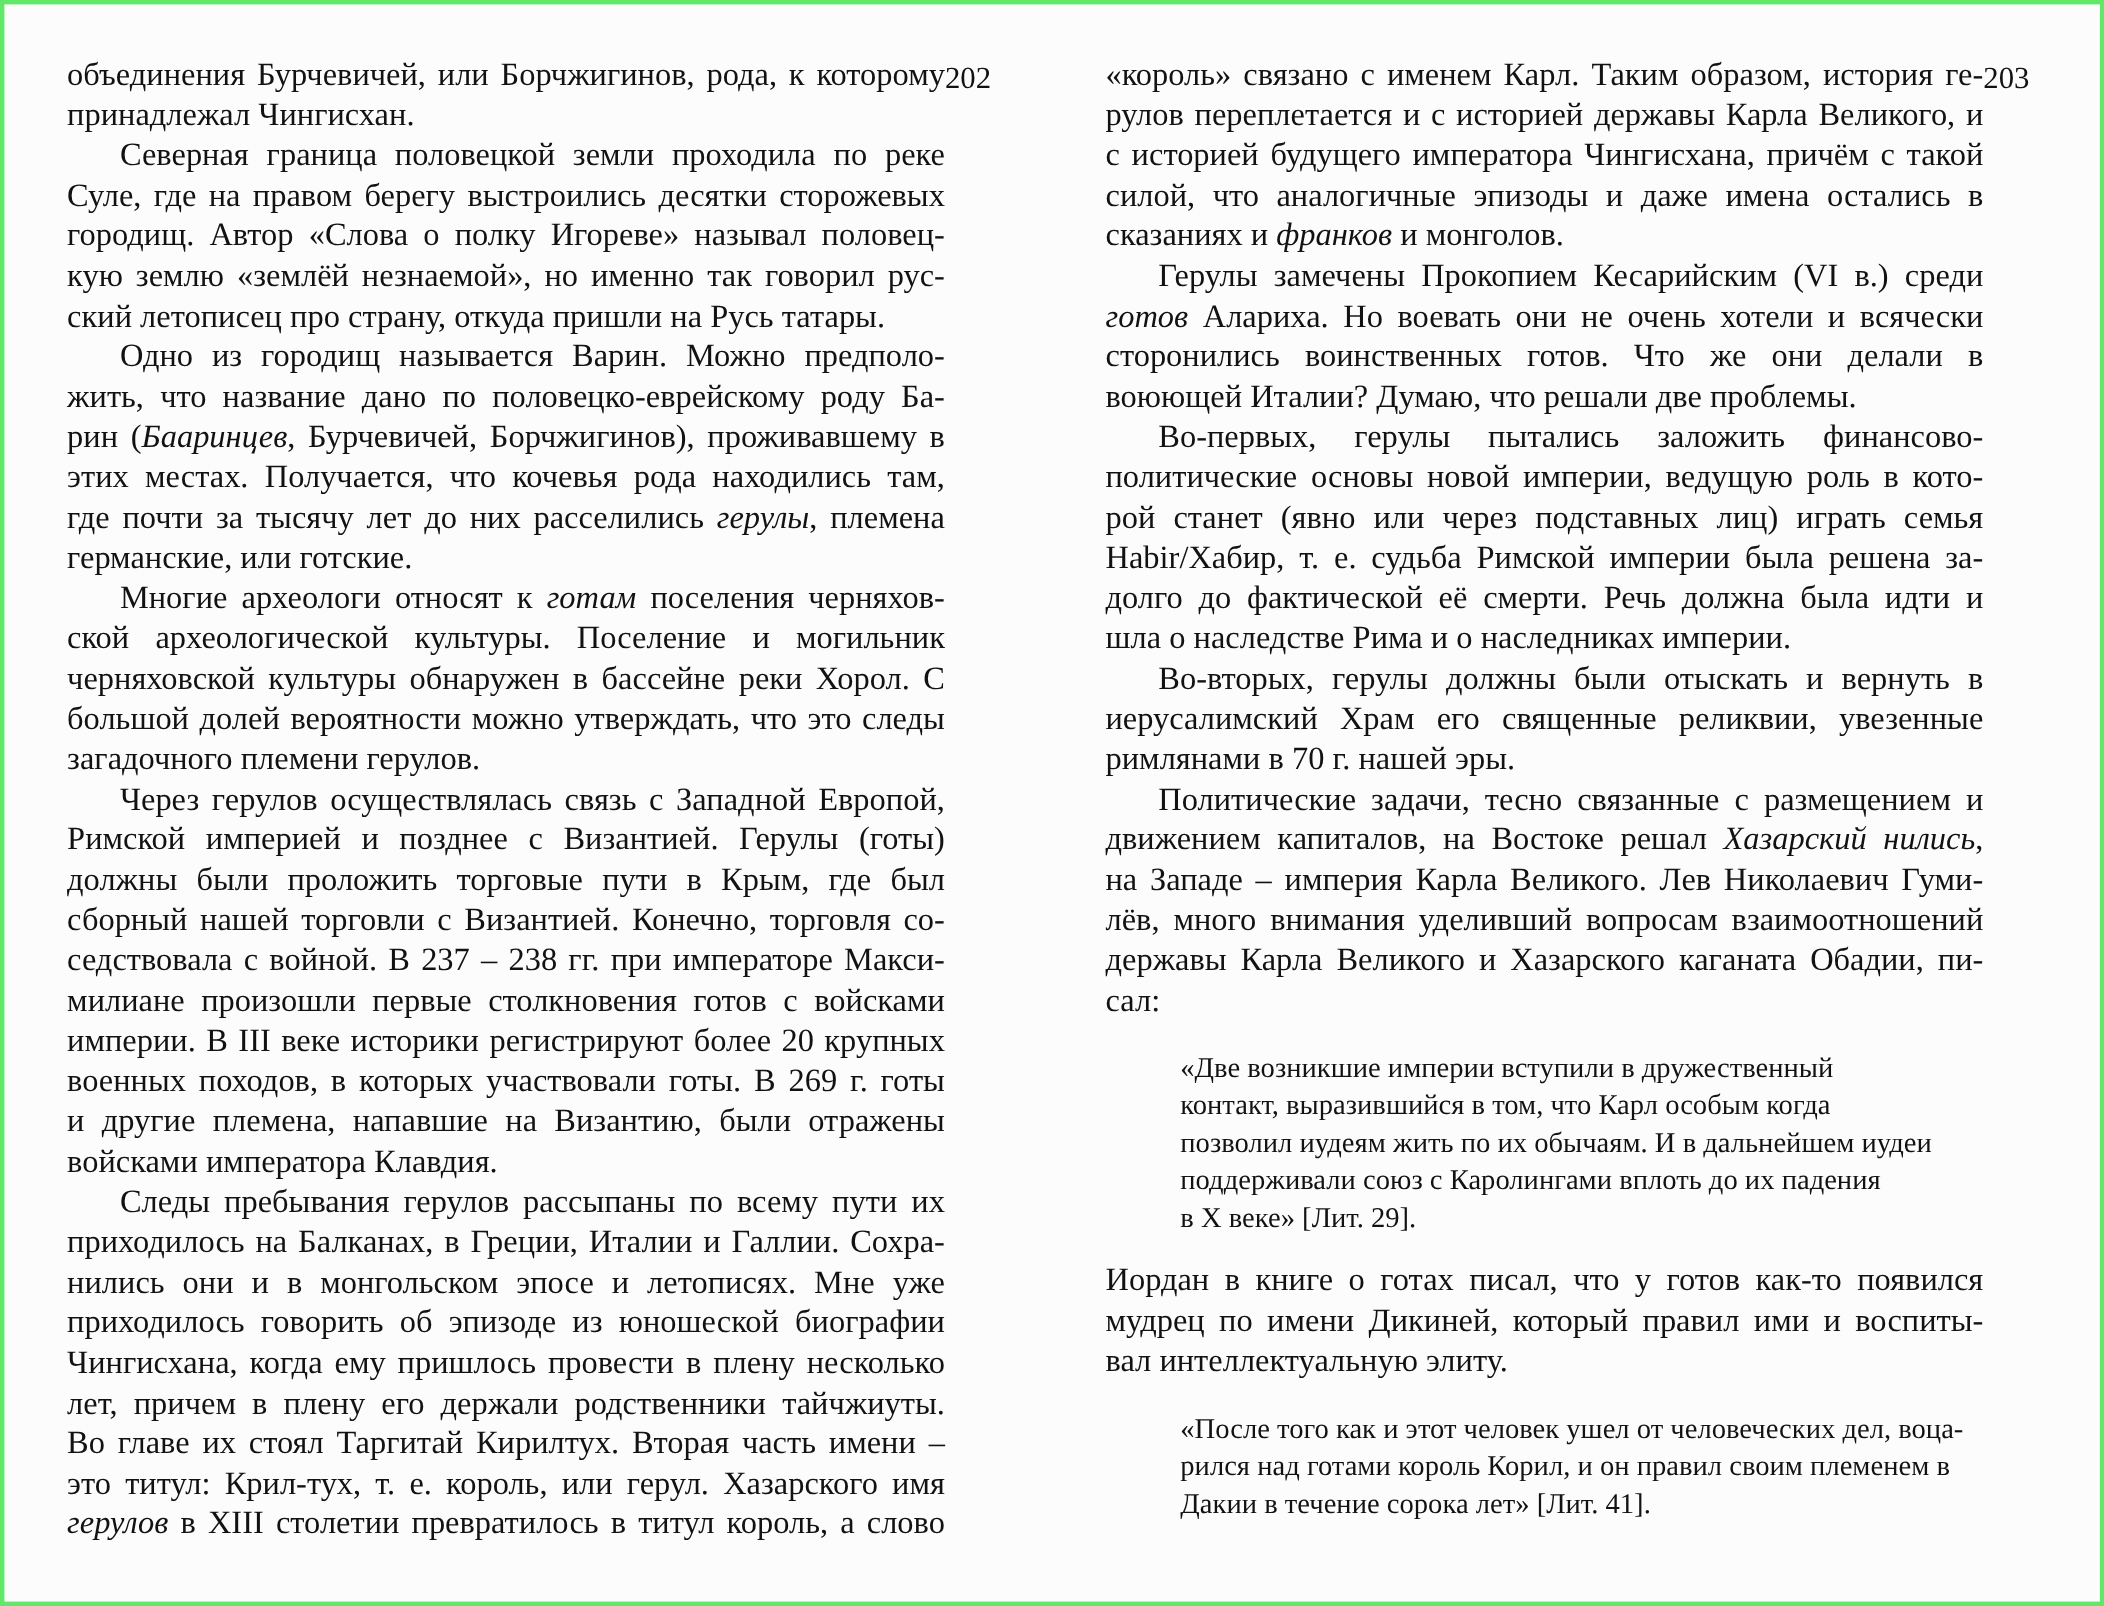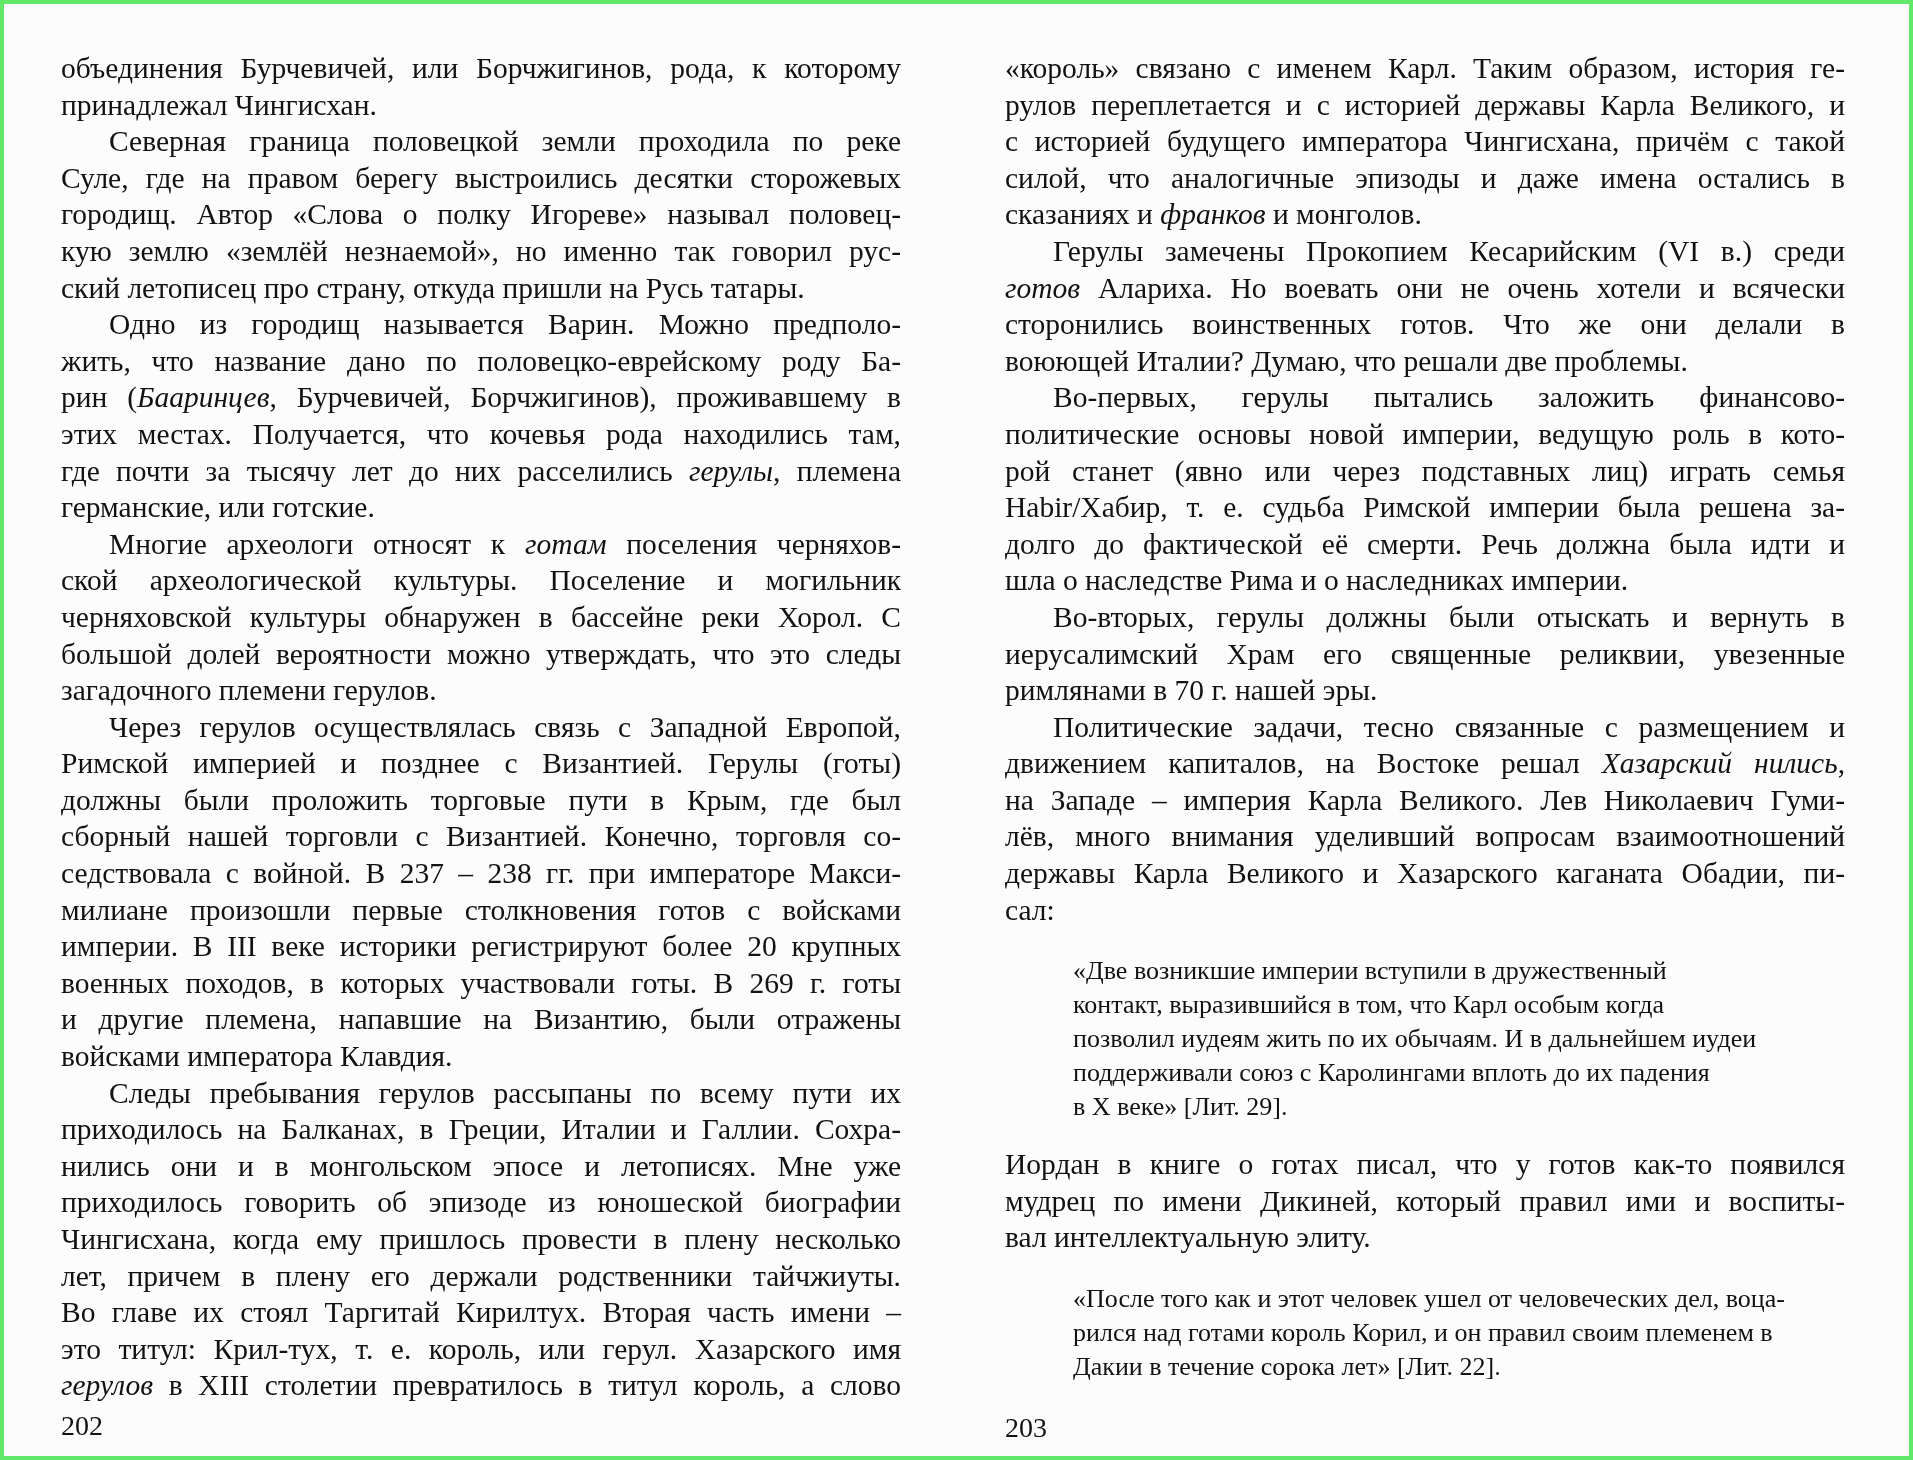--- a/index.html
+++ b/index.html
@@ -18,21 +18,21 @@
     display: flex;
     height: 100%;
     box-sizing: border-box;
     padding: 46px 64px 8px 57px;
     gap: 104px;
   }
   .page {
     flex: 1 1 0;
     min-width: 0;
     display: flex;
-    flex-direction: column;
+    flex-direction: row;
   }
   .page-body {
     flex: 1 1 auto;
     font-size: 29.5px;
     line-height: 36.6px;
   }
   .para { margin: 0; }
   .line { text-align: left; white-space: normal; }
   .line.j { text-align: justify; text-align-last: justify; }
   .line.ind { text-indent: 48px; }
@@ -150,18 +150,18 @@
           <div class="line">в X веке» [Лит. 29].</div>
         </div>
         <div class="para">
           <div class="line j">Иордан в книге о готах писал, что у готов как-то появился</div>
           <div class="line j">мудрец по имени Дикиней, который правил ими и воспиты-</div>
           <div class="line">вал интеллектуальную элиту.</div>
         </div>
         <div class="para quote">
           <div class="line">«После того как и этот человек ушел от человеческих дел, воца-</div>
           <div class="line">рился над готами король Корил, и он правил своим племенем в</div>
-          <div class="line">Дакии в течение сорока лет» [Лит. 22].</div>
+          <div class="line">Дакии в течение сорока лет» [Лит. 41].</div>
         </div>
       </div>
     <div class="page-number">203</div>
   </div>
 </div>
 
 </body></html>

